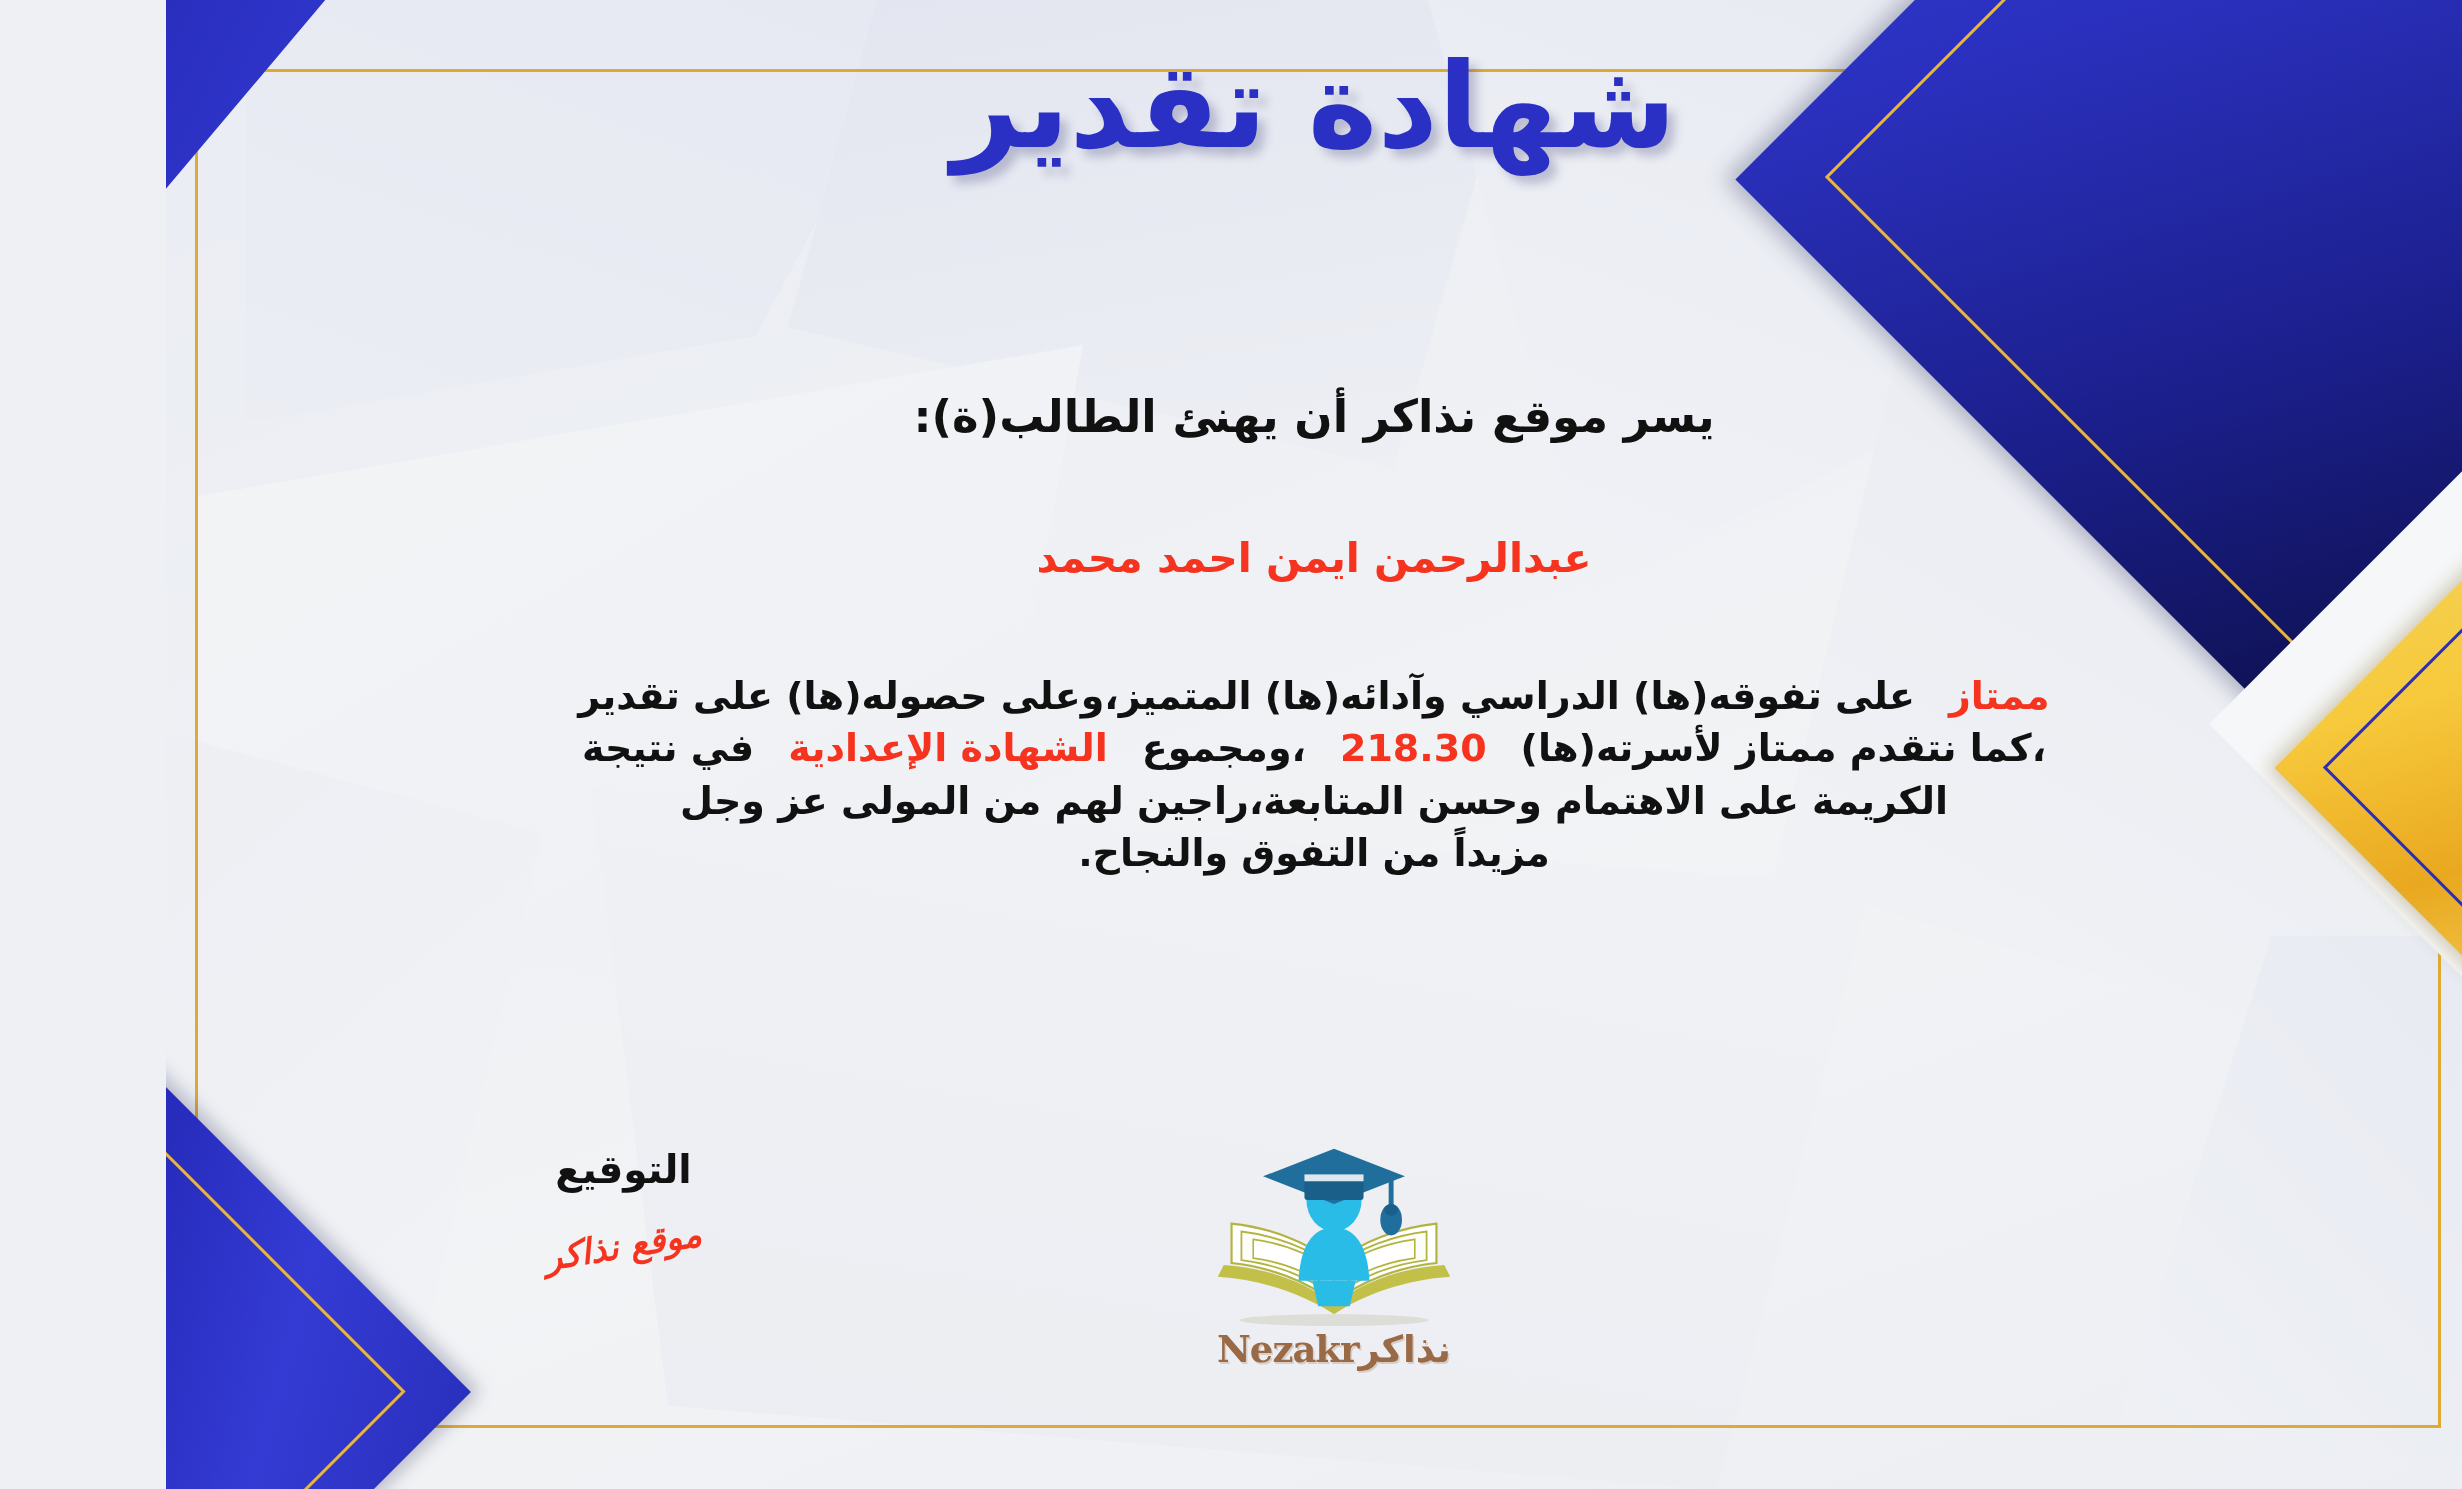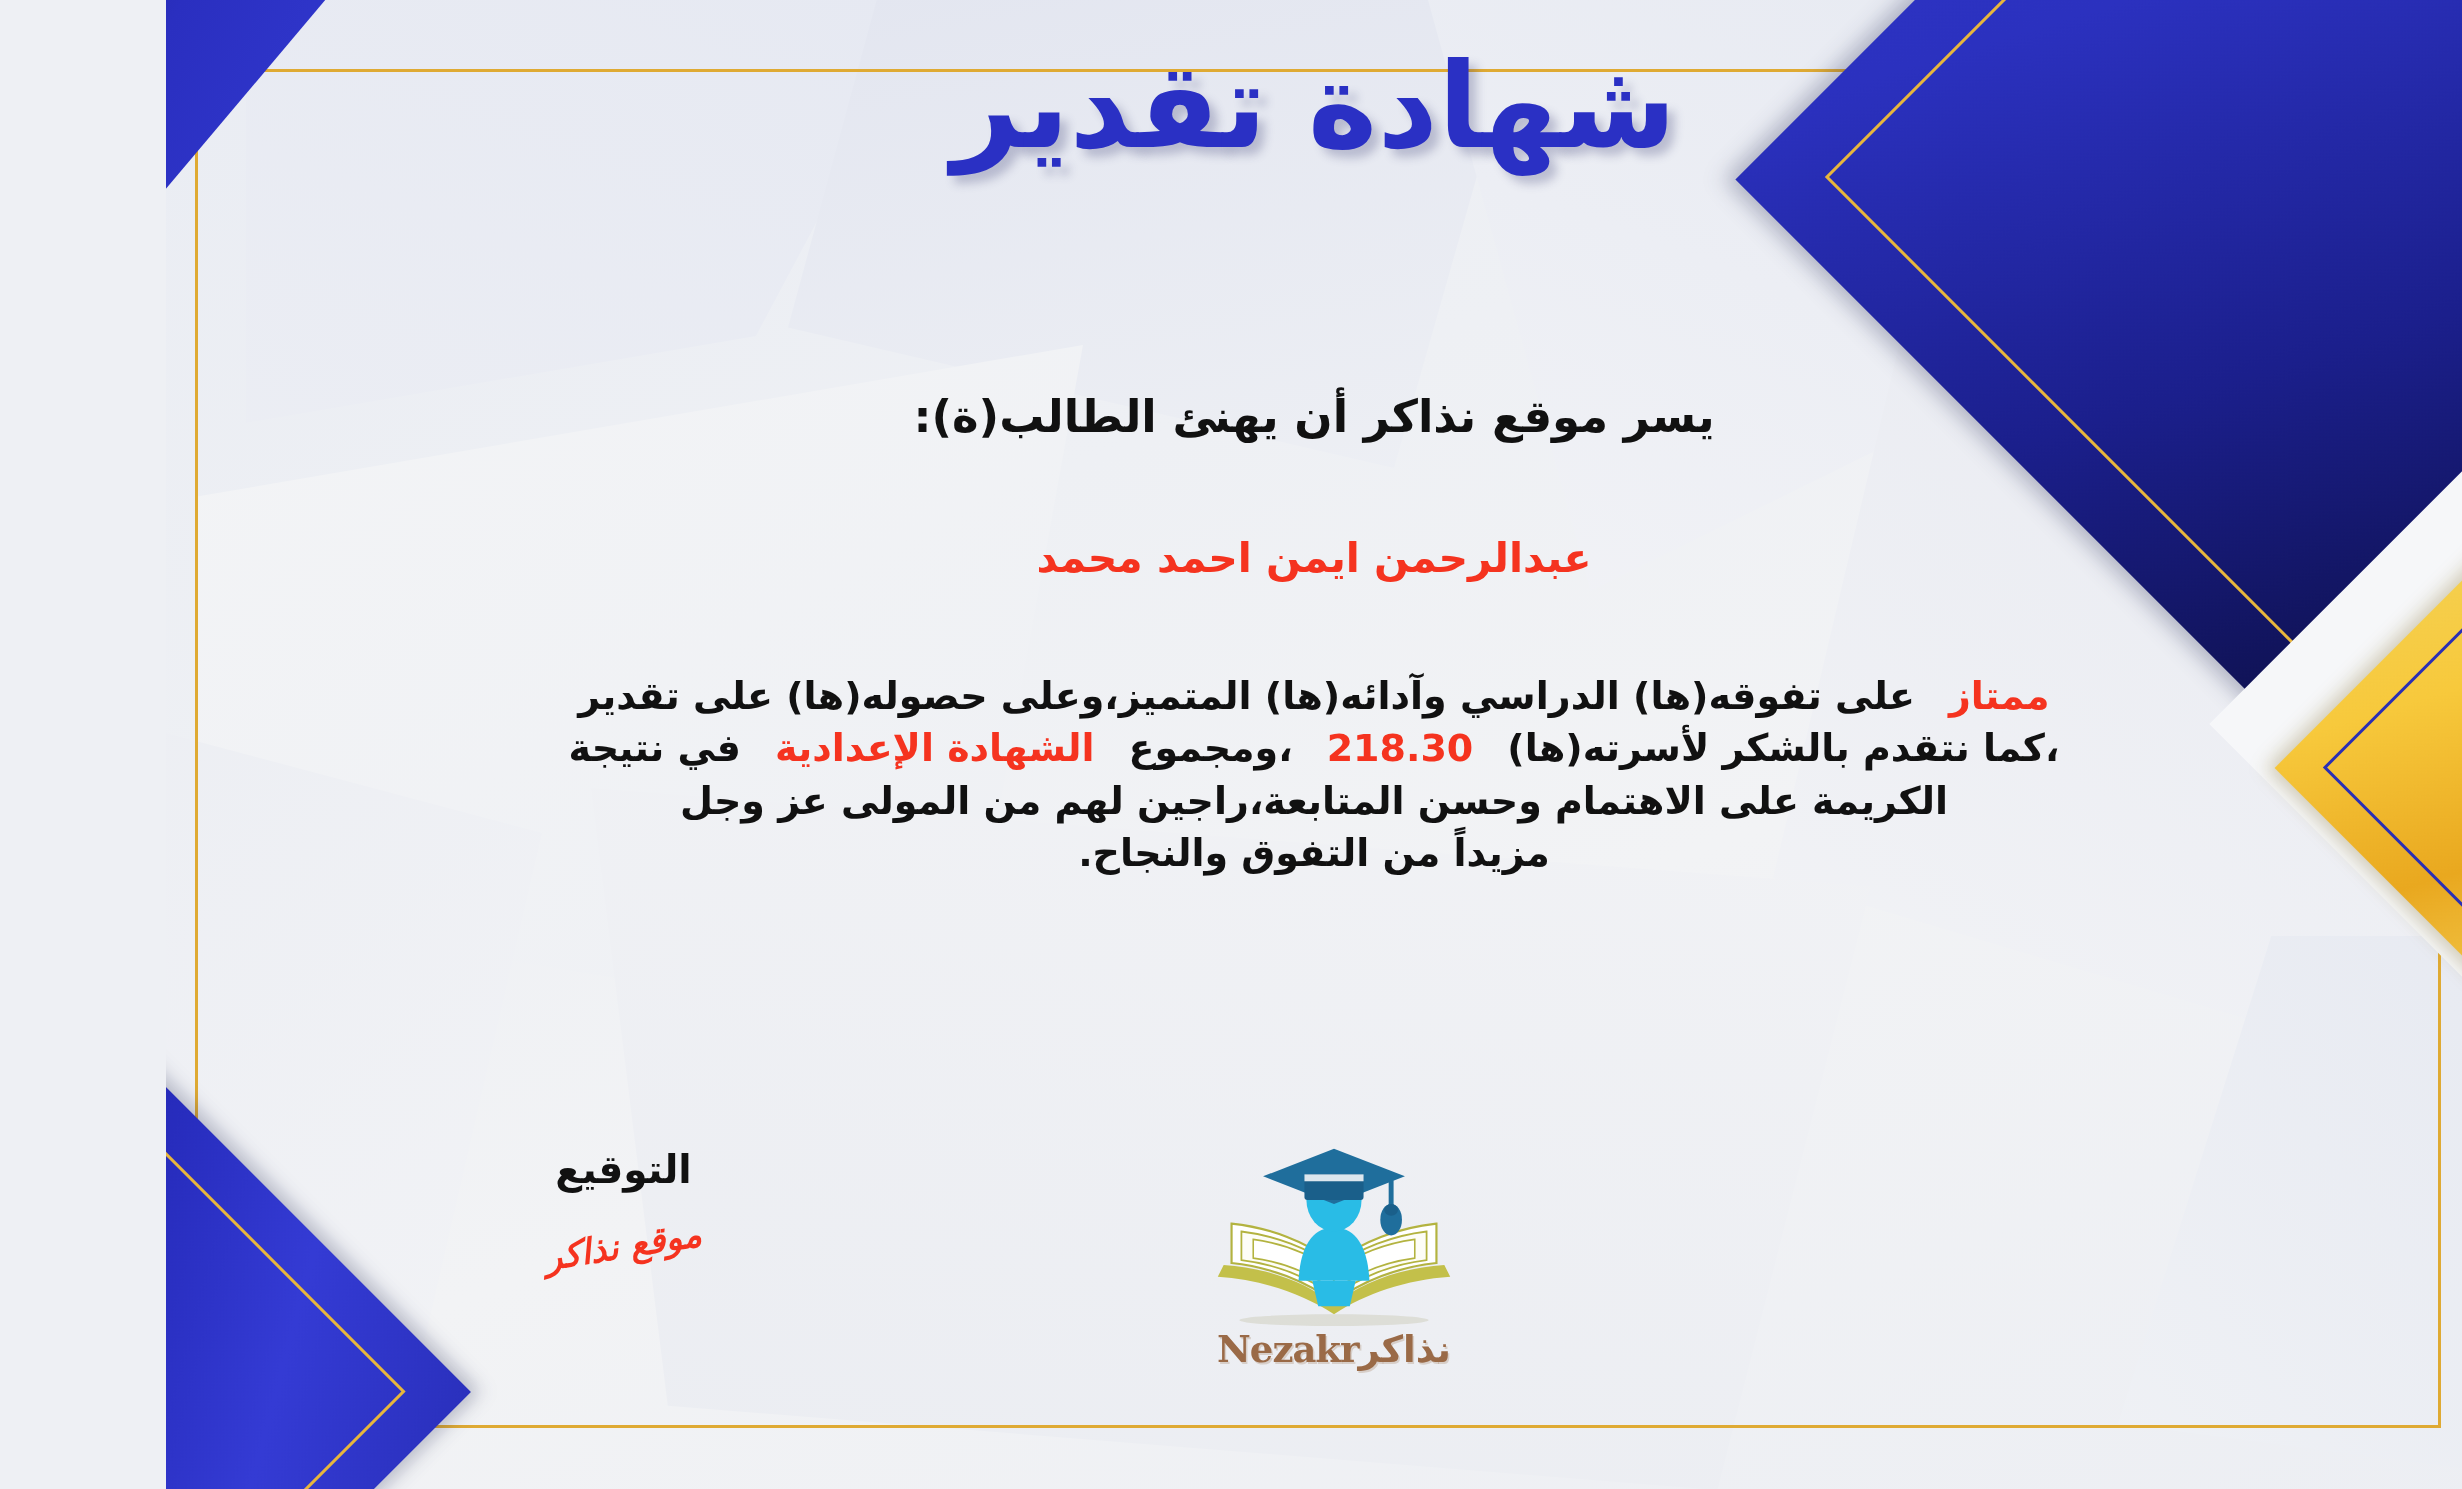--- a/index.html
+++ b/index.html
@@ -239,21 +239,21 @@
 
     <div class="student-name">عبدالرحمن ايمن احمد محمد</div>
 
     <div class="body-block">
 
       <span class="body-line">
         <span class="hl">ممتاز</span><span class="sp"></span><span>على تفوقه(ها) الدراسي وآدائه(ها) المتميز،وعلى حصوله(ها) على تقدير</span>
       </span>
 
       <span class="body-line line-two">
-        <span>،كما نتقدم بالشكر لأسرته(ها)</span><span class="sp"></span><span class="hl">218.30</span><span class="sp"></span><span>،ومجموع</span><span class="sp"></span><span class="hl">الشهادة الإعدادية</span><span class="sp"></span><span>في نتيجة</span>
+        <span>،كما نتقدم ممتاز لأسرته(ها)</span><span class="sp"></span><span class="hl">218.30</span><span class="sp"></span><span>،ومجموع</span><span class="sp"></span><span class="hl">الشهادة الإعدادية</span><span class="sp"></span><span>في نتيجة</span>
       </span>
 
       <span class="body-line">الكريمة على الاهتمام وحسن المتابعة،راجين لهم من المولى عز وجل</span>
 
       <span class="body-line">مزيداً من التفوق والنجاح.</span>
     </div>
 
     <div class="sig-wrap">
       <div class="sig-label">التوقيع</div>
       <div class="sig-mark">موقع نذاكر</div>

